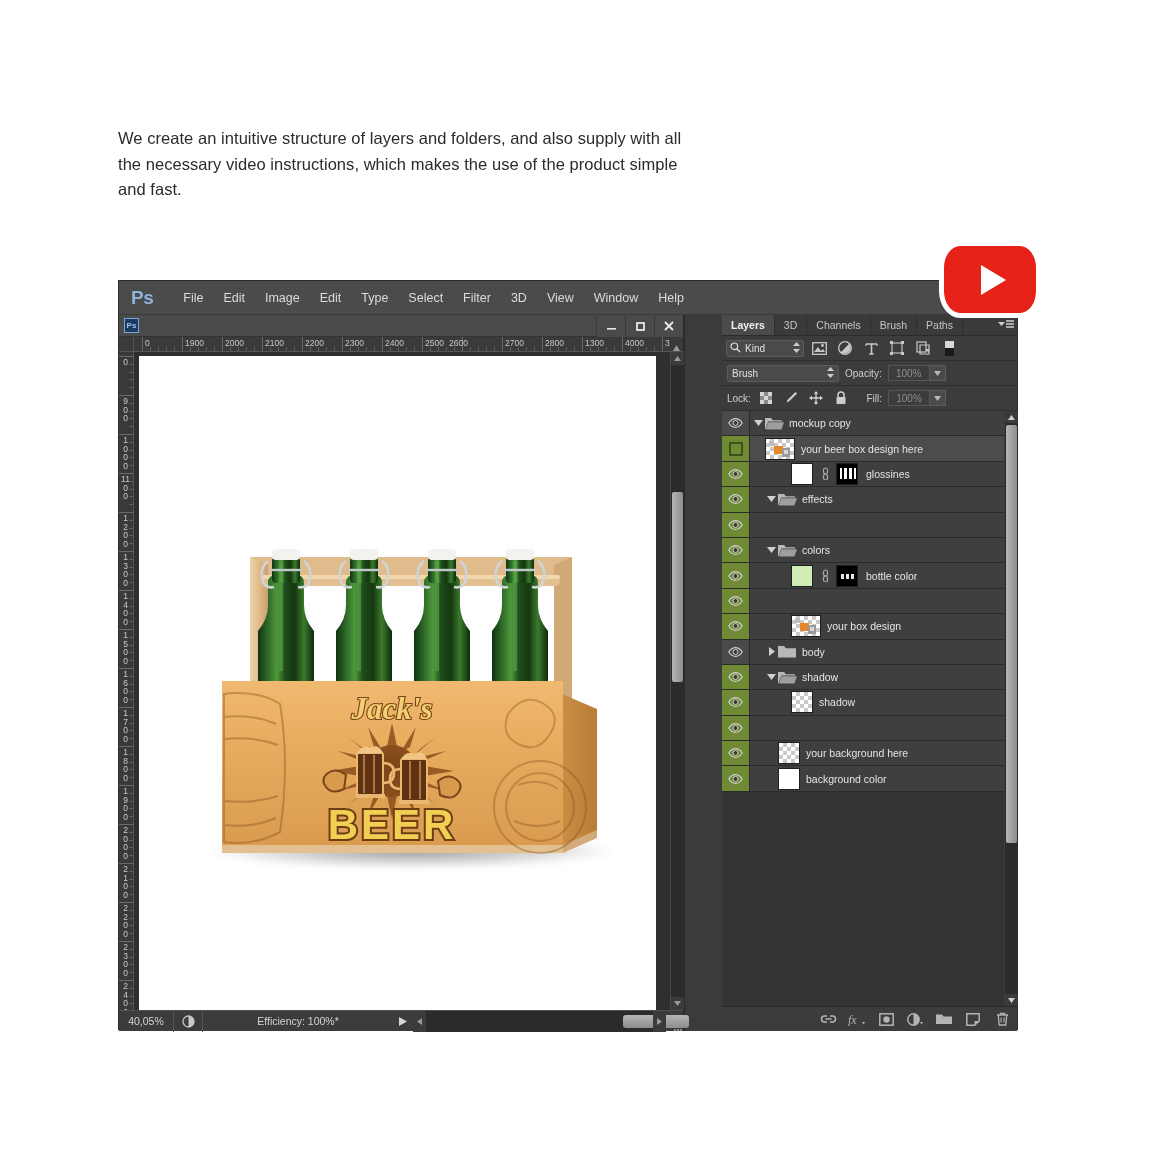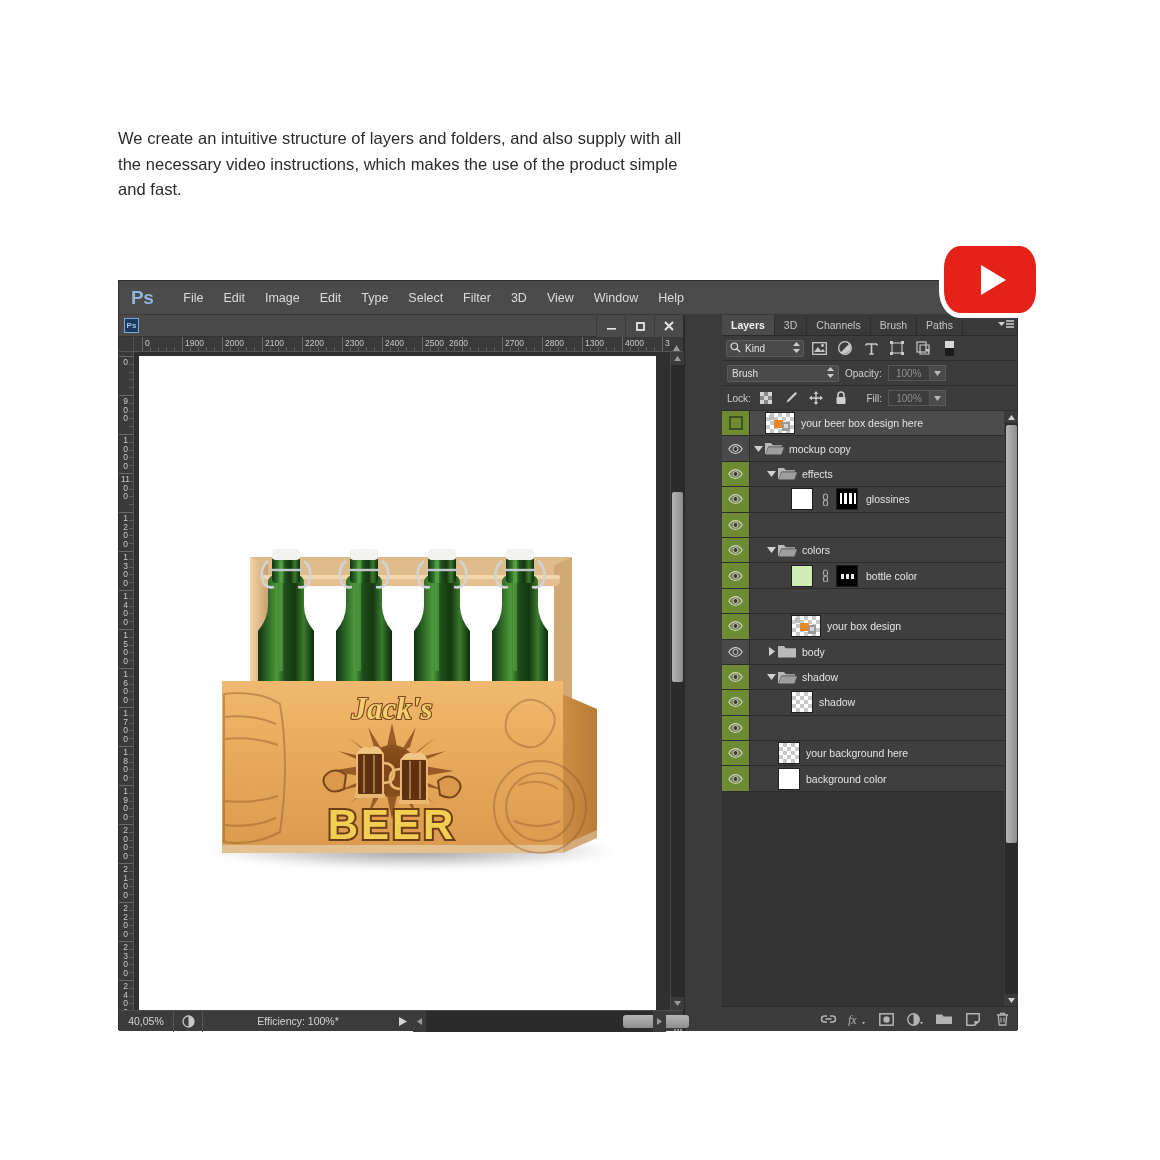--- a/index.html
+++ b/index.html
@@ -864,38 +864,20 @@
           <div class="lp-numstep">
             <svg width="7" height="5" viewBox="0 0 7 5">
                 <path d="M0 0 L7 0 L3.5 5 Z" fill="#b8b8b8"></path>
               </svg>
           </div>
         </div>
       </div>
 
       <div class="lp-listwrap">
         <div class="lp-list" id="lp-list">
-            <div class="lp-row selected">
-              <div class="lp-eye">
-                <svg width="14" height="14" viewBox="0 0 14 14">
-                  <rect x="1" y="1" width="12" height="12" fill="none" stroke="#33441a" stroke-width="1.6"></rect>
-                </svg>
-              </div>
-              <div class="lp-rowcontent">
-                <span class="indent" style="width:0px"></span>
-                <span style="display:inline-block;width:13px"></span>
-                <div class="thumb-box thumb-checker thumb-wide"><svg width="30" height="22" viewBox="0 0 30 22">
-                    <rect x="8" y="7" width="9" height="8" fill="#e8862a"></rect>
-                    <rect x="16" y="9" width="8" height="9" fill="#9b9b9b"></rect>
-                    <rect x="18" y="11" width="4" height="4" fill="#d8d8d8"></rect>
-                    <rect x="3" y="2" width="5" height="5" fill="#bdbdbd"></rect>
-                  </svg></div>
-                <span class="lp-name">your beer box design here</span>
-              </div>
-            </div>
             <div class="lp-row">
               <div class="lp-eye dark">
                 <svg width="15" height="10" viewBox="0 0 15 10">
                   <path d="M7.5 .6 C11.5 .6 14.2 5 14.2 5 S11.5 9.4 7.5 9.4 S.8 5 .8 5 S3.5 .6 7.5 .6 Z" fill="none" stroke="#cfcfcf" stroke-width="1.1"></path>
                   <circle cx="7.5" cy="5" r="2.5" fill="#3a3a3a" stroke="#cfcfcf" stroke-width="1"></circle>
                 </svg>
               </div>
               <div class="lp-rowcontent">
                 <span class="indent" style="width:0px"></span>
                 <span class="tri">
@@ -903,39 +885,36 @@
                     <path d="M0 0 L9 0 L4.5 6 Z" fill="#d0d0d0"></path>
                   </svg>
                 </span>
                 <span class="folder-ico"><svg width="19" height="15" viewBox="0 0 19 15">
                     <path d="M0 2 h6 l1.8 2.2 H17 V5.6 H3.2 L0.6 13 H0 Z" fill="#b9b9b9"></path>
                     <path d="M3.4 6.2 H19 L16.4 13.6 H0.8 Z" fill="#9e9e9e"></path>
                   </svg></span>
                 <span class="lp-name">mockup copy</span>
               </div>
             </div>
-            <div class="lp-row">
+            <div class="lp-row selected">
               <div class="lp-eye">
-                <svg width="15" height="10" viewBox="0 0 15 10">
-                  <path d="M7.5 .6 C11.5 .6 14.2 5 14.2 5 S11.5 9.4 7.5 9.4 S.8 5 .8 5 S3.5 .6 7.5 .6 Z" fill="none" stroke="#cfcfcf" stroke-width="1.1"></path>
-                  <circle cx="7.5" cy="5" r="2.5" fill="#3a3a3a" stroke="#cfcfcf" stroke-width="1"></circle>
+                <svg width="14" height="14" viewBox="0 0 14 14">
+                  <rect x="1" y="1" width="12" height="12" fill="none" stroke="#33441a" stroke-width="1.6"></rect>
                 </svg>
               </div>
               <div class="lp-rowcontent">
-                <span class="indent" style="width:13px"></span>
-                <span class="tri">
-                  <svg width="9" height="6" viewBox="0 0 9 6">
-                    <path d="M0 0 L9 0 L4.5 6 Z" fill="#d0d0d0"></path>
-                  </svg>
-                </span>
-                <span class="folder-ico"><svg width="19" height="15" viewBox="0 0 19 15">
-                    <path d="M0 2 h6 l1.8 2.2 H17 V5.6 H3.2 L0.6 13 H0 Z" fill="#b9b9b9"></path>
-                    <path d="M3.4 6.2 H19 L16.4 13.6 H0.8 Z" fill="#9e9e9e"></path>
-                  </svg></span>
-                <span class="lp-name">effects</span>
+                <span class="indent" style="width:0px"></span>
+                <span style="display:inline-block;width:13px"></span>
+                <div class="thumb-box thumb-checker thumb-wide"><svg width="30" height="22" viewBox="0 0 30 22">
+                    <rect x="8" y="7" width="9" height="8" fill="#e8862a"></rect>
+                    <rect x="16" y="9" width="8" height="9" fill="#9b9b9b"></rect>
+                    <rect x="18" y="11" width="4" height="4" fill="#d8d8d8"></rect>
+                    <rect x="3" y="2" width="5" height="5" fill="#bdbdbd"></rect>
+                  </svg></div>
+                <span class="lp-name">your beer box design here</span>
               </div>
             </div>
             <div class="lp-row">
               <div class="lp-eye">
                 <svg width="15" height="10" viewBox="0 0 15 10">
                   <path d="M7.5 .6 C11.5 .6 14.2 5 14.2 5 S11.5 9.4 7.5 9.4 S.8 5 .8 5 S3.5 .6 7.5 .6 Z" fill="none" stroke="#cfcfcf" stroke-width="1.1"></path>
                   <circle cx="7.5" cy="5" r="2.5" fill="#3a3a3a" stroke="#cfcfcf" stroke-width="1"></circle>
                 </svg>
               </div>
               <div class="lp-rowcontent">
@@ -957,20 +936,41 @@
                 <span class="lp-name">glossines</span>
               </div>
             </div>
             <div class="lp-row">
               <div class="lp-eye">
                 <svg width="15" height="10" viewBox="0 0 15 10">
                   <path d="M7.5 .6 C11.5 .6 14.2 5 14.2 5 S11.5 9.4 7.5 9.4 S.8 5 .8 5 S3.5 .6 7.5 .6 Z" fill="none" stroke="#cfcfcf" stroke-width="1.1"></path>
                   <circle cx="7.5" cy="5" r="2.5" fill="#3a3a3a" stroke="#cfcfcf" stroke-width="1"></circle>
                 </svg>
               </div>
+              <div class="lp-rowcontent">
+                <span class="indent" style="width:13px"></span>
+                <span class="tri">
+                  <svg width="9" height="6" viewBox="0 0 9 6">
+                    <path d="M0 0 L9 0 L4.5 6 Z" fill="#d0d0d0"></path>
+                  </svg>
+                </span>
+                <span class="folder-ico"><svg width="19" height="15" viewBox="0 0 19 15">
+                    <path d="M0 2 h6 l1.8 2.2 H17 V5.6 H3.2 L0.6 13 H0 Z" fill="#b9b9b9"></path>
+                    <path d="M3.4 6.2 H19 L16.4 13.6 H0.8 Z" fill="#9e9e9e"></path>
+                  </svg></span>
+                <span class="lp-name">effects</span>
+              </div>
+            </div>
+            <div class="lp-row">
+              <div class="lp-eye">
+                <svg width="15" height="10" viewBox="0 0 15 10">
+                  <path d="M7.5 .6 C11.5 .6 14.2 5 14.2 5 S11.5 9.4 7.5 9.4 S.8 5 .8 5 S3.5 .6 7.5 .6 Z" fill="none" stroke="#cfcfcf" stroke-width="1.1"></path>
+                  <circle cx="7.5" cy="5" r="2.5" fill="#3a3a3a" stroke="#cfcfcf" stroke-width="1"></circle>
+                </svg>
+              </div>
             </div>
             <div class="lp-row">
               <div class="lp-eye">
                 <svg width="15" height="10" viewBox="0 0 15 10">
                   <path d="M7.5 .6 C11.5 .6 14.2 5 14.2 5 S11.5 9.4 7.5 9.4 S.8 5 .8 5 S3.5 .6 7.5 .6 Z" fill="none" stroke="#cfcfcf" stroke-width="1.1"></path>
                   <circle cx="7.5" cy="5" r="2.5" fill="#3a3a3a" stroke="#cfcfcf" stroke-width="1"></circle>
                 </svg>
               </div>
               <div class="lp-rowcontent">
                 <span class="indent" style="width:13px"></span>

